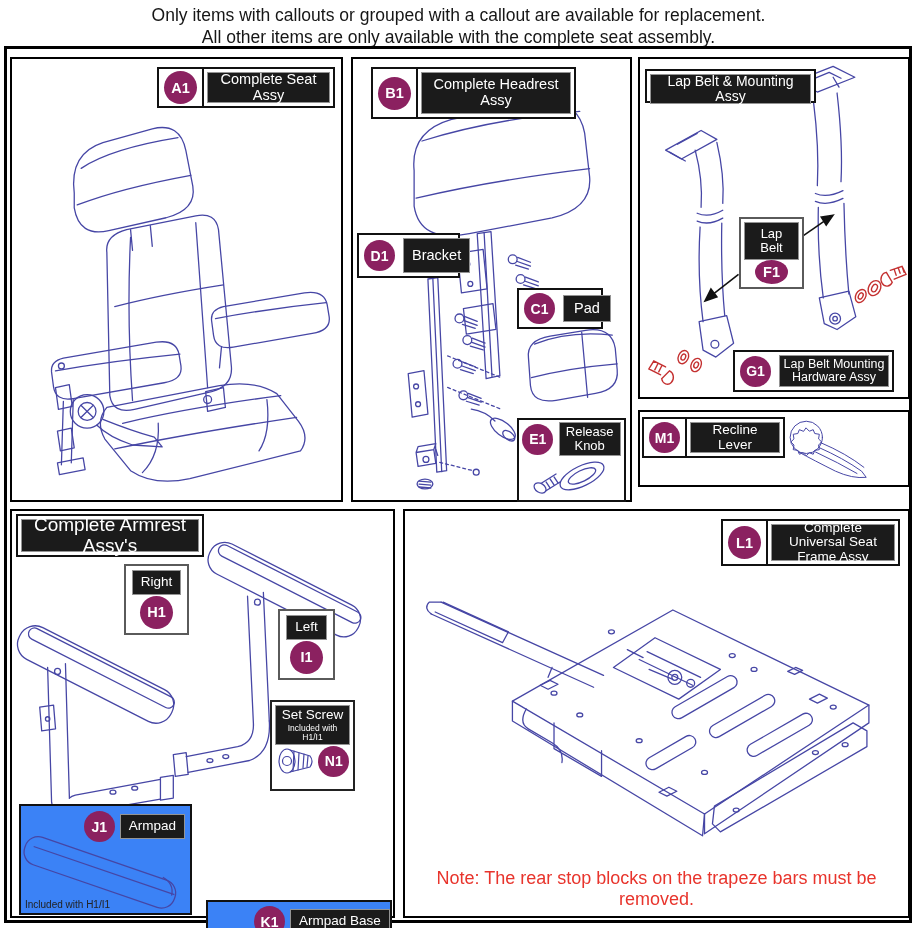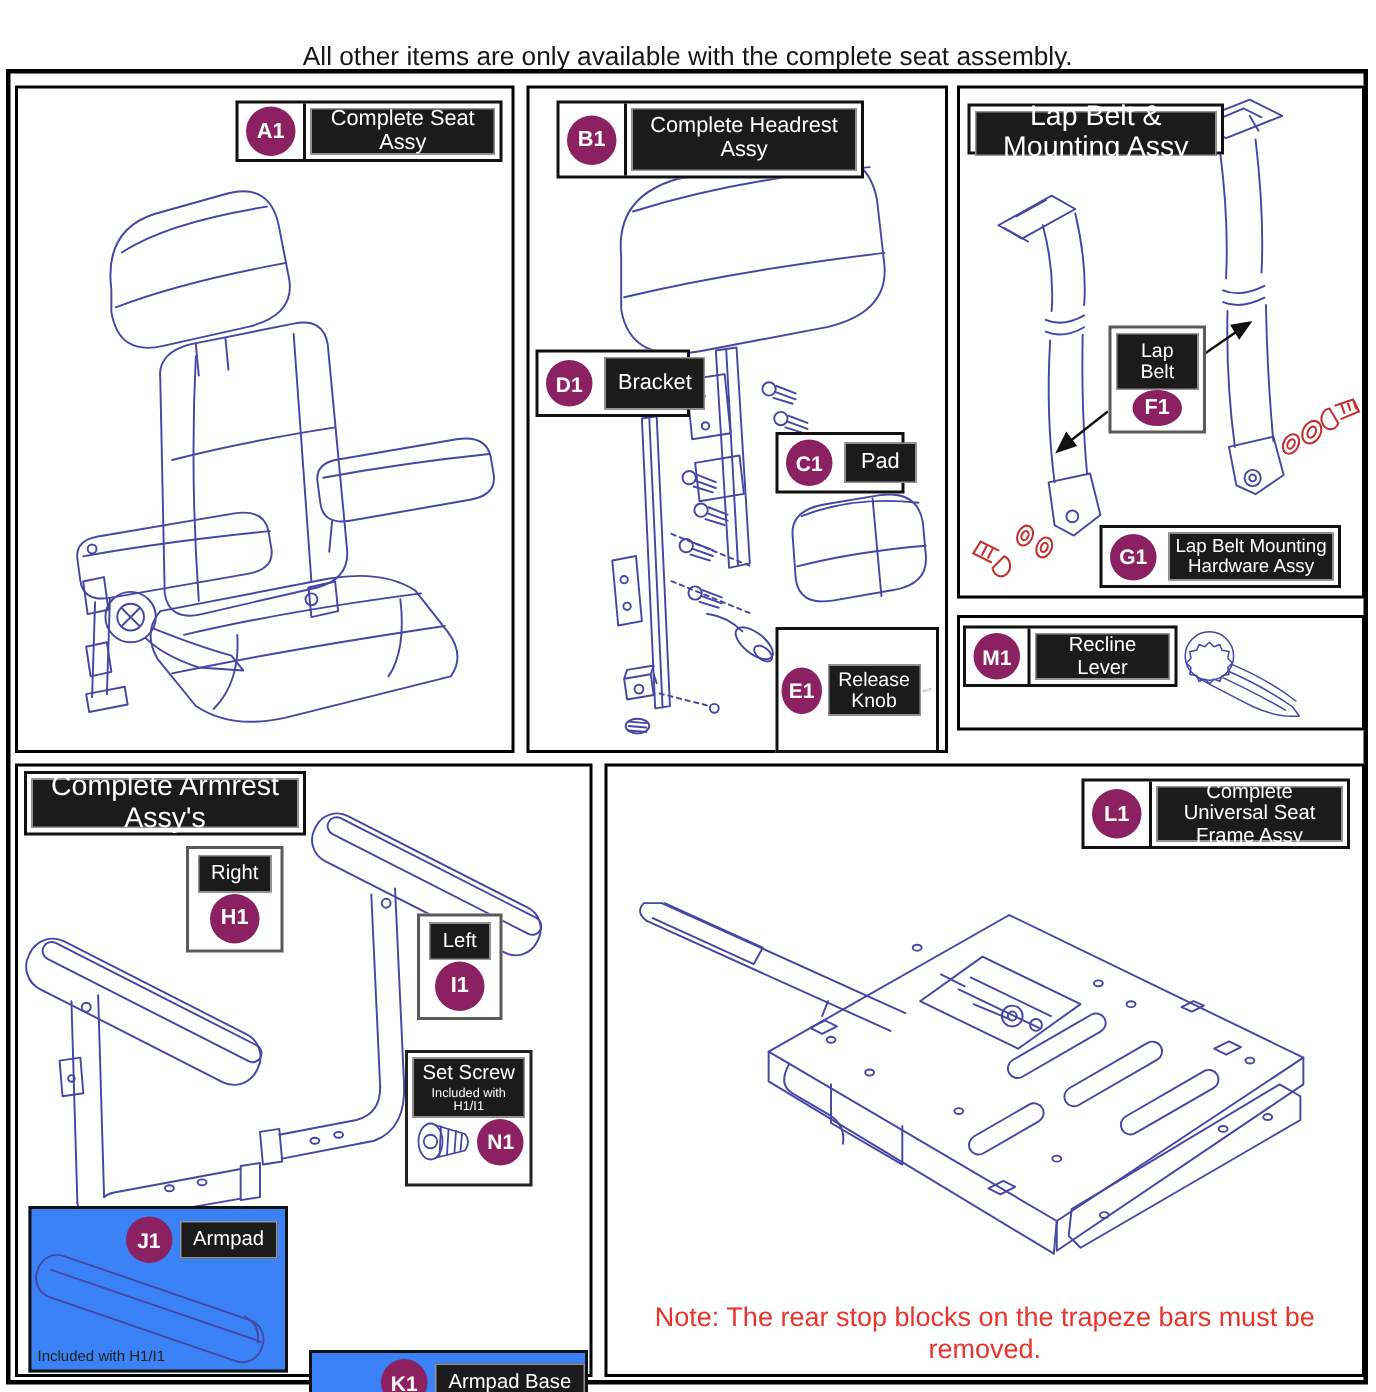--- a/index.html
+++ b/index.html
@@ -44,20 +44,21 @@
   .partbox{border:2px solid #111;background:#3b82f6;position:relative}
   .corow{position:absolute;display:flex;align-items:center;gap:5px;z-index:3}
   .e1top{display:flex;align-items:center;gap:4px;width:100%;justify-content:space-evenly}
   .n1row{display:flex;align-items:center;justify-content:space-evenly;width:100%}
 </style>
 </head>
 <body>
 
 <div class="page">
 
+  <div class="hdr hdr1">Only items with callouts or grouped with a callout are available for replacement.</div>
   <div class="hdr hdr2">All other items are only available with the complete seat assembly.</div>
 
   <div class="outer"></div>
 
   <div class="panel panel-seat">
     <svg class="drawing" viewBox="0 0 333 445">
       <g stroke="#4646a5" fill="none" stroke-width="1.3" stroke-linejoin="round" stroke-linecap="round">
         <path d="M63,135 Q58,95 92,84 L142,70 Q170,63 176,92 L183,128 Q187,152 156,160 L98,173 Q68,180 63,150 Z"></path>
         <path d="M70,110 Q100,90 168,79"></path>
         <path d="M66,147 Q110,130 181,117"></path>
@@ -174,21 +175,21 @@
         </div>
     </div>
     <div class="co bar" style="left:164px;top:229px;width:86px;height:41px">
       <div class="cell-badge">
           <div class="badge badge--sm">C1</div>
         </div>
       <div class="cell-label">
           <div class="lbl lbl--auto" style="padding:5px 10px">Pad</div>
         </div>
     </div>
-    <div class="co bar" style="left:164px;top:359px;width:109px;height:84px;flex-direction:row;align-items:center;padding:2px">
+    <div class="co bar" style="left:164px;top:359px;width:109px;height:84px;flex-direction:column;align-items:center;padding:2px">
       <div class="e1top">
         <div class="badge badge--sm">E1</div>
         <div class="lbl lbl--auto" style="font-size:13px;padding:2px 4px;max-width:62px">Release Knob</div>
       </div>
       <svg width="100" height="42" viewBox="0 0 100 42">
         <g stroke="#4646a5" fill="#fff" stroke-width="1.3" stroke-linecap="round">
           <ellipse cx="60" cy="20" rx="24" ry="10" transform="rotate(-26 60 20)"></ellipse>
           <ellipse cx="60" cy="20" rx="15" ry="5.5" transform="rotate(-26 60 20)"></ellipse>
           <path d="M38,26 L22,36" fill="none"></path>
           <path d="M34,18 L18,28" fill="none"></path>
@@ -237,21 +238,21 @@
         <path d="M30,316 a6,7 0 1 1 -8,8 Z M26,312 l-12,-6 -5,8 12,6 M22,311 l-3,6 M18,309 l-3,6"></path>
       </g>
       <g stroke="#111" fill="#111" stroke-width="1.6">
         <path d="M100,218 L72,240" fill="none"></path>
         <polygon points="66,245 78,241 72,233"></polygon>
         <path d="M164,180 L190,162" fill="none"></path>
         <polygon points="196,158 184,160 189,168"></polygon>
       </g>
     </svg>
     <div class="co titlebox" style="left:5px;top:10px;width:171px;height:34px">
-      <div class="lbl" style="font-size:19px;padding:14px 4px">Lap Belt &amp; Mounting Assy</div>
+      <div class="lbl" style="font-size:14px;padding:14px 4px">Lap Belt &amp; Mounting Assy</div>
     </div>
     <div class="co stack" style="left:99px;top:158px;width:65px;height:72px">
       <div class="lbl" style="width:auto;height:auto;padding:4px 6px;font-size:13px">Lap Belt</div>
       <div class="badge">F1</div>
     </div>
     <div class="co bar" style="left:93px;top:291px;width:161px;height:42px">
       <div class="cell-badge">
           <div class="badge badge--sm">G1</div>
         </div>
       <div class="cell-label">

